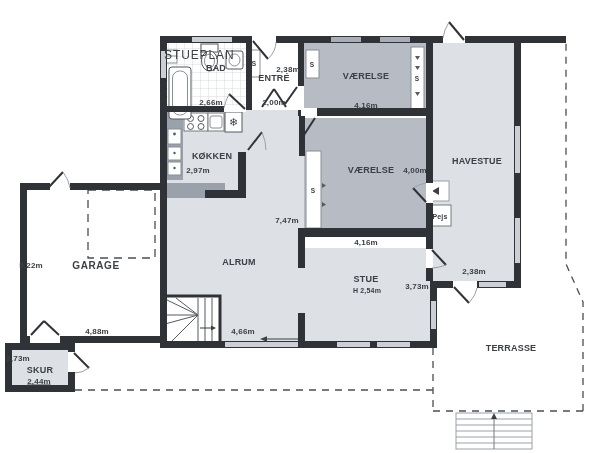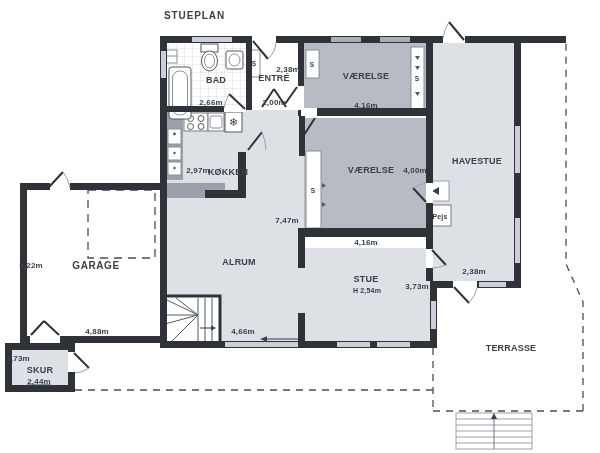--- a/index.html
+++ b/index.html
@@ -12,22 +12,22 @@
     position:absolute; transform:translate(-50%,-50%);
     color:#3b4046; font-weight:bold; white-space:nowrap; letter-spacing:.2px;
     pointer-events:none;
   }
   .name   { font-size:9px; }
   .name-lg{ font-size:10px; letter-spacing:.6px; }
   .dim    { font-size:8px; }
   .small  { font-size:6.5px; }
   .tiny   { font-size:7px; }
   .title  {
-    position:absolute; color:#3b4046; font-weight:bold;
-    font-size:10px; letter-spacing:.9px; pointer-events:none;
+    position:absolute; color:#3b4046; font-weight:normal;
+    font-size:12px; letter-spacing:.9px; pointer-events:none;margin-top:38px;
   }
 </style>
 </head>
 <body>
 
 <div class="plan">
 
   <svg width="600" height="453" viewBox="0 0 600 453">
     <defs>
       <pattern id="tiles" width="8" height="8" patternUnits="userSpaceOnUse">
@@ -209,38 +209,38 @@
         <path d="M89,368 Q82,373 75,373"></path>
         <path d="M262,132 Q266,142 266,150"></path>
         <path d="M413,188 Q419,184 426,183"></path>
         <path d="M446,265 Q438,268 432,268"></path>
       </g>
     </g>
   </svg>
 
   <div class="title" style="left:164px; top:10px;">STUEPLAN</div>
 
-  <div class="lbl name" style="left:207px; top:80px;padding-left:18px;">BAD</div>
+  <div class="lbl name" style="left:207px; top:68px;padding-left:18px;">BAD</div>
   <div class="lbl dim" style="left:211px; top:102px;">2,66m</div>
 
   <div class="lbl name" style="left:274px; top:78px;">ENTRÉ</div>
   <div class="lbl dim" style="left:288px; top:69px;">2,38m</div>
   <div class="lbl dim" style="left:274px; top:102px;">2,00m</div>
 
   <div class="lbl name" style="left:366px; top:76px;">VÆRELSE</div>
   <div class="lbl dim" style="left:366px; top:105px;">4,16m</div>
 
   <div class="lbl name" style="left:371px; top:170px;">VÆRELSE</div>
   <div class="lbl dim" style="left:415px; top:170px;">4,00m</div>
   <div class="lbl dim" style="left:366px; top:242px;">4,16m</div>
 
   <div class="lbl name" style="left:477px; top:161px;text-align:center;">HAVESTUE</div>
   <div class="lbl dim" style="left:474px; top:271px;">2,38m</div>
 
-  <div class="lbl name" style="left:212px; top:172px;margin-left:16px;">KØKKEN</div>
+  <div class="lbl name" style="left:212px; top:156px;">KØKKEN</div>
   <div class="lbl dim" style="left:198px; top:170px;">2,97m</div>
 
   <div class="lbl name" style="left:239px; top:262px;text-align:center;">ALRUM</div>
   <div class="lbl dim" style="left:287px; top:220px;">7,47m</div>
   <div class="lbl dim" style="left:243px; top:331px;">4,66m</div>
 
   <div class="lbl name" style="left:366px; top:279px;">STUE</div>
   <div class="lbl tiny" style="left:367px; top:290px;">H 2,54m</div>
   <div class="lbl dim" style="left:417px; top:286px;text-align:right;">3,73m</div>
 

